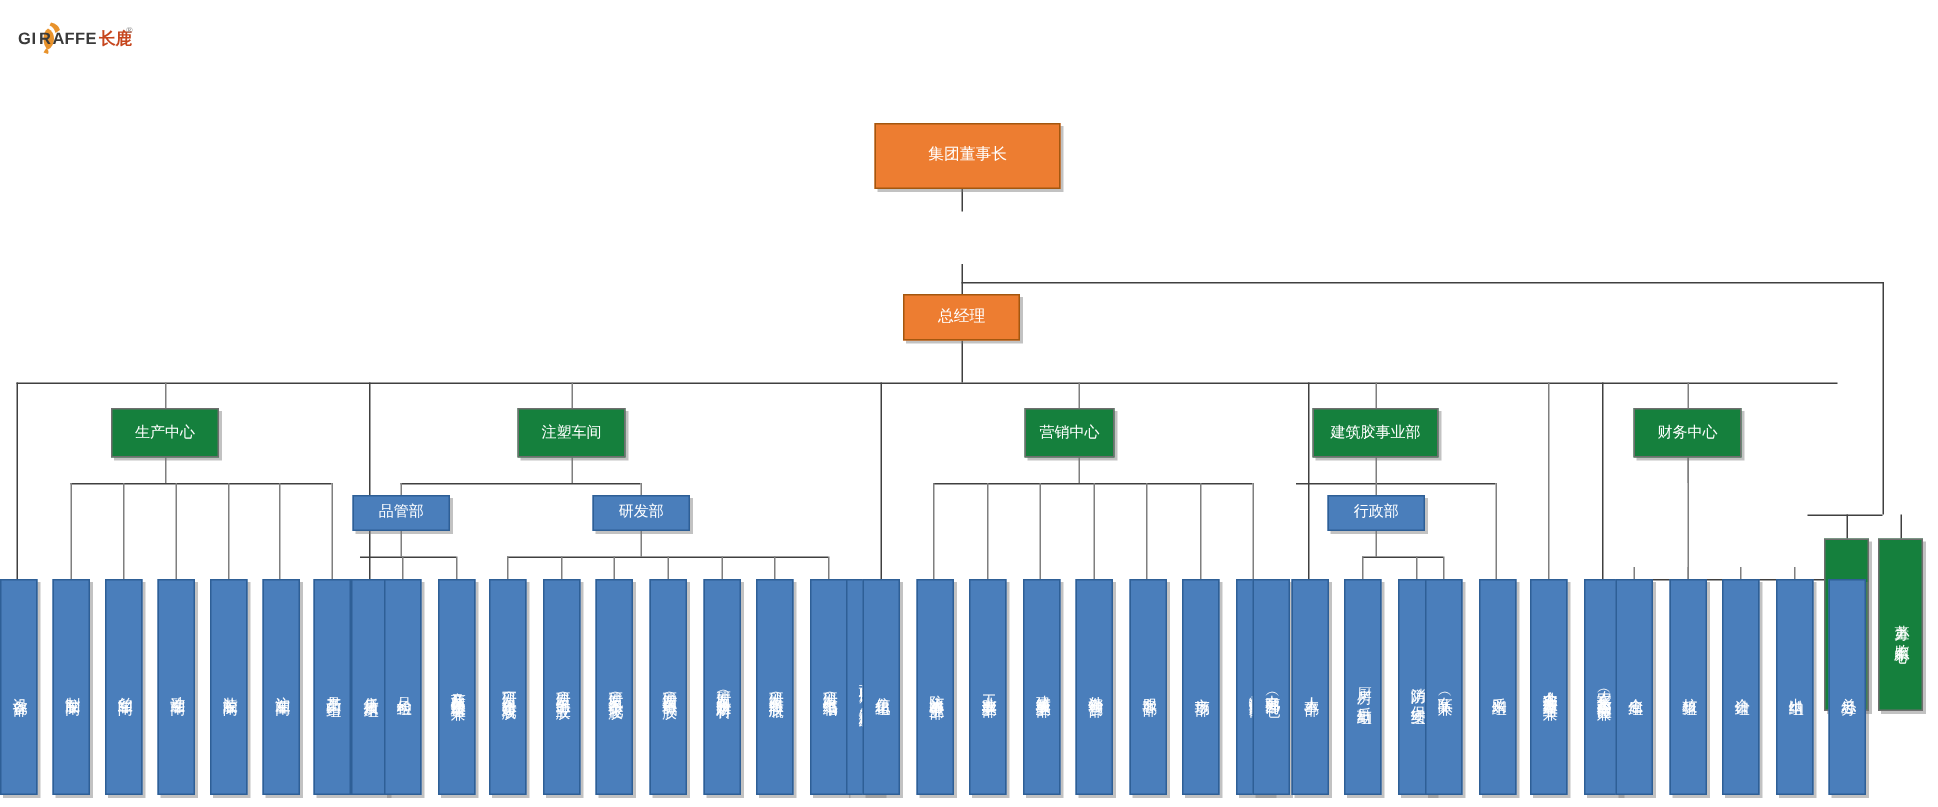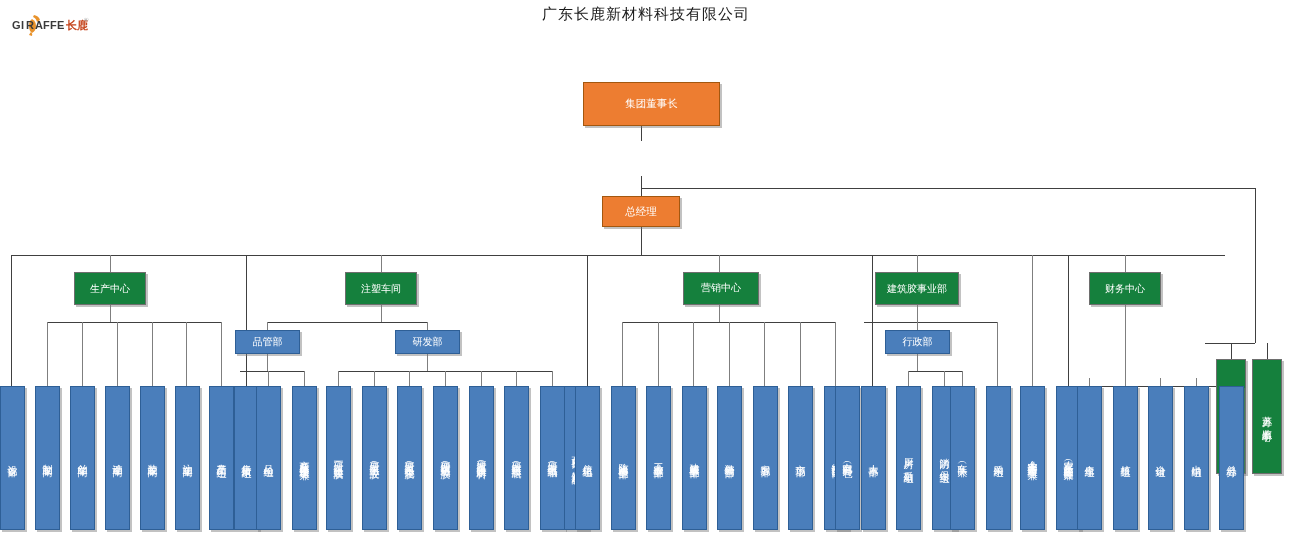--- a/index.html
+++ b/index.html
@@ -65,21 +65,20 @@
         <text x="31" y="16">F</text>
         <text x="38" y="16">F</text>
         <text x="45" y="16">E</text>
       </g>
       <text x="54" y="16" fill="#C6461E" font-size="11" font-weight="bold" font-family="'Liberation Sans',sans-serif">长鹿</text>
       <text x="72" y="9" fill="#7a7a7a" font-size="6">®</text>
     </svg>
   </div>
 
   <div class="title">
-    <div>广东长鹿新材料科技有限公司</div>
   </div>
 
   <div class="ln v dk" style="left:641px;top:126px;height:15px;"></div>
 
   <div class="ln v dk" style="left:641px;top:176px;height:20px;"></div>
 
   <div class="ln h dk" style="left:641px;top:188px;width:615px;"></div>
   <div class="ln v dk" style="left:1255px;top:188px;height:155px;"></div>
   <div class="ln h dk" style="left:1205px;top:343px;width:50px;"></div>
   <div class="ln v dk" style="left:1231px;top:343px;height:16px;"></div>
@@ -153,34 +152,34 @@
 
   <div class="ln v" style="left:1125px;top:305px;height:17px;"></div>
   <div class="ln h dk" style="left:1089px;top:386px;width:142px;"></div>
   <div class="ln v" style="left:1125px;top:305px;height:81px;"></div>
   <div class="ln v" style="left:1089px;top:378px;height:8px;"></div>
   <div class="ln v" style="left:1125px;top:378px;height:8px;"></div>
   <div class="ln v" style="left:1160px;top:378px;height:8px;"></div>
   <div class="ln v" style="left:1196px;top:378px;height:8px;"></div>
   <div class="ln v" style="left:1231px;top:378px;height:8px;"></div>
 
-  <div class="node orange shadow" style="left:583px;top:82px;width:137px;height:44px;">
+  <div class="node orange shadow" style="left:583px;top:82px;width:124px;height:44px;">
     <span>集团董事长</span>
   </div>
   <div class="node orange shadow" style="left:602px;top:196px;width:78px;height:31px;">
     <span>总经理</span>
   </div>
 
   <div class="node gray shadow" style="left:74px;top:272px;width:72px;height:33px;">
     <span>生产中心</span>
   </div>
   <div class="node gray shadow" style="left:345px;top:272px;width:72px;height:33px;">
     <span>注塑车间</span>
   </div>
-  <div class="node gray shadow" style="left:683px;top:272px;width:76px;height:33px;font-family:Liberation Mono, monospace;">
+  <div class="node gray shadow" style="left:683px;top:272px;width:60px;height:33px;">
     <span>营销中心</span>
   </div>
   <div class="node gray shadow" style="left:875px;top:272px;width:84px;height:33px;">
     <span>建筑胶事业部</span>
   </div>
   <div class="node gray shadow" style="left:1089px;top:272px;width:72px;height:33px;">
     <span>财务中心</span>
   </div>
 
   <div class="node gray shadow" style="left:1216px;top:359px;width:30px;height:115px;">

